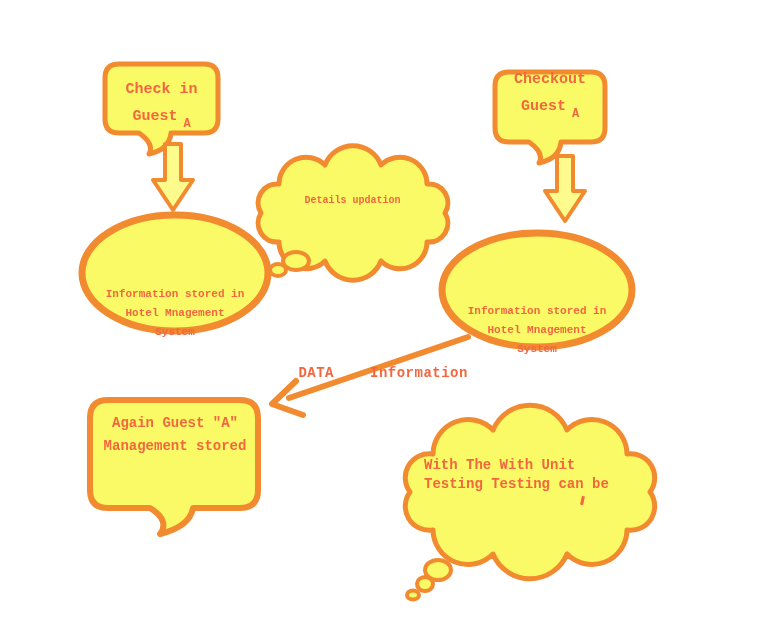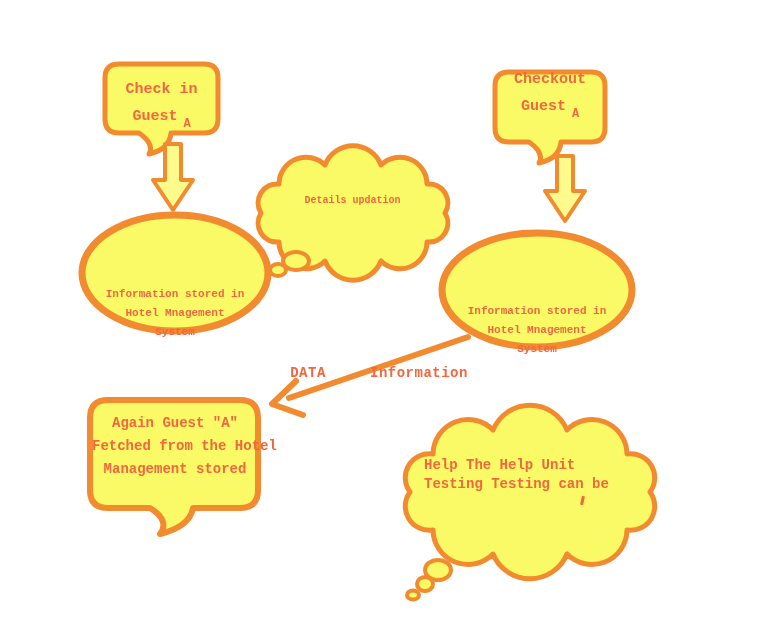--- a/index.html
+++ b/index.html
@@ -30,21 +30,21 @@
   .t13{font-size:11px;line-height:19px;margin-top:42px;}
   .t14{font-size:14px;line-height:23px;}
   .cloudline{font-size:14px;line-height:19px;}
   .left-align{text-align:left;}
   .sub{font-size:12px;position:relative;top:7px;margin-left:6px;}
   .caret{
     position:absolute;left:581px;top:496px;width:3px;height:9px;
     background:#F2673F;transform:rotate(12deg);
   }
   .label-single{font-size:10px;line-height:16px;}
-  .arrowlabel{font-size:14px;line-height:16px;letter-spacing:0.5px;}
+  .arrowlabel{font-size:14px;line-height:16px;letter-spacing:0.5px;text-align:right;}
 </style>
 </head>
 <body>
 
 <div class="canvas">
 
   <svg width="763" height="619" viewBox="0 0 763 619">
 
     <path class="shape sw5" d="M 119 64 L 204 64 Q 218 64 218 78 L 218 119 Q 218 133 204 133 L 171 133
          C 170 144 163 151 149 154 C 153 147 149 140 139 133
@@ -121,24 +121,23 @@
     <div>System</div>
   </div>
 
   <div class="txt label-single" style="left:270px;top:193px;width:165px;">Details updation</div>
 
   <div class="txt arrowlabel" style="left:282px;top:365px;width:52px;">DATA</div>
   <div class="txt arrowlabel" style="left:370px;top:365px;width:90px;">Information</div>
 
   <div class="txt t14" style="left:92px;top:412px;width:166px;">
     <div>Again Guest "A"</div>
-    <div>Fetched from the Hotel</div>
     <div>Management stored</div>
   </div>
 
   <div class="txt cloudline left-align" style="left:424px;top:456px;width:190px;">
-    <div>Help The Help Unit</div>
+    <div>With The With Unit</div>
     <div>Testing Testing can be</div>
   </div>
 
   <div class="caret"></div>
 
 </div>
 
 </body></html>

